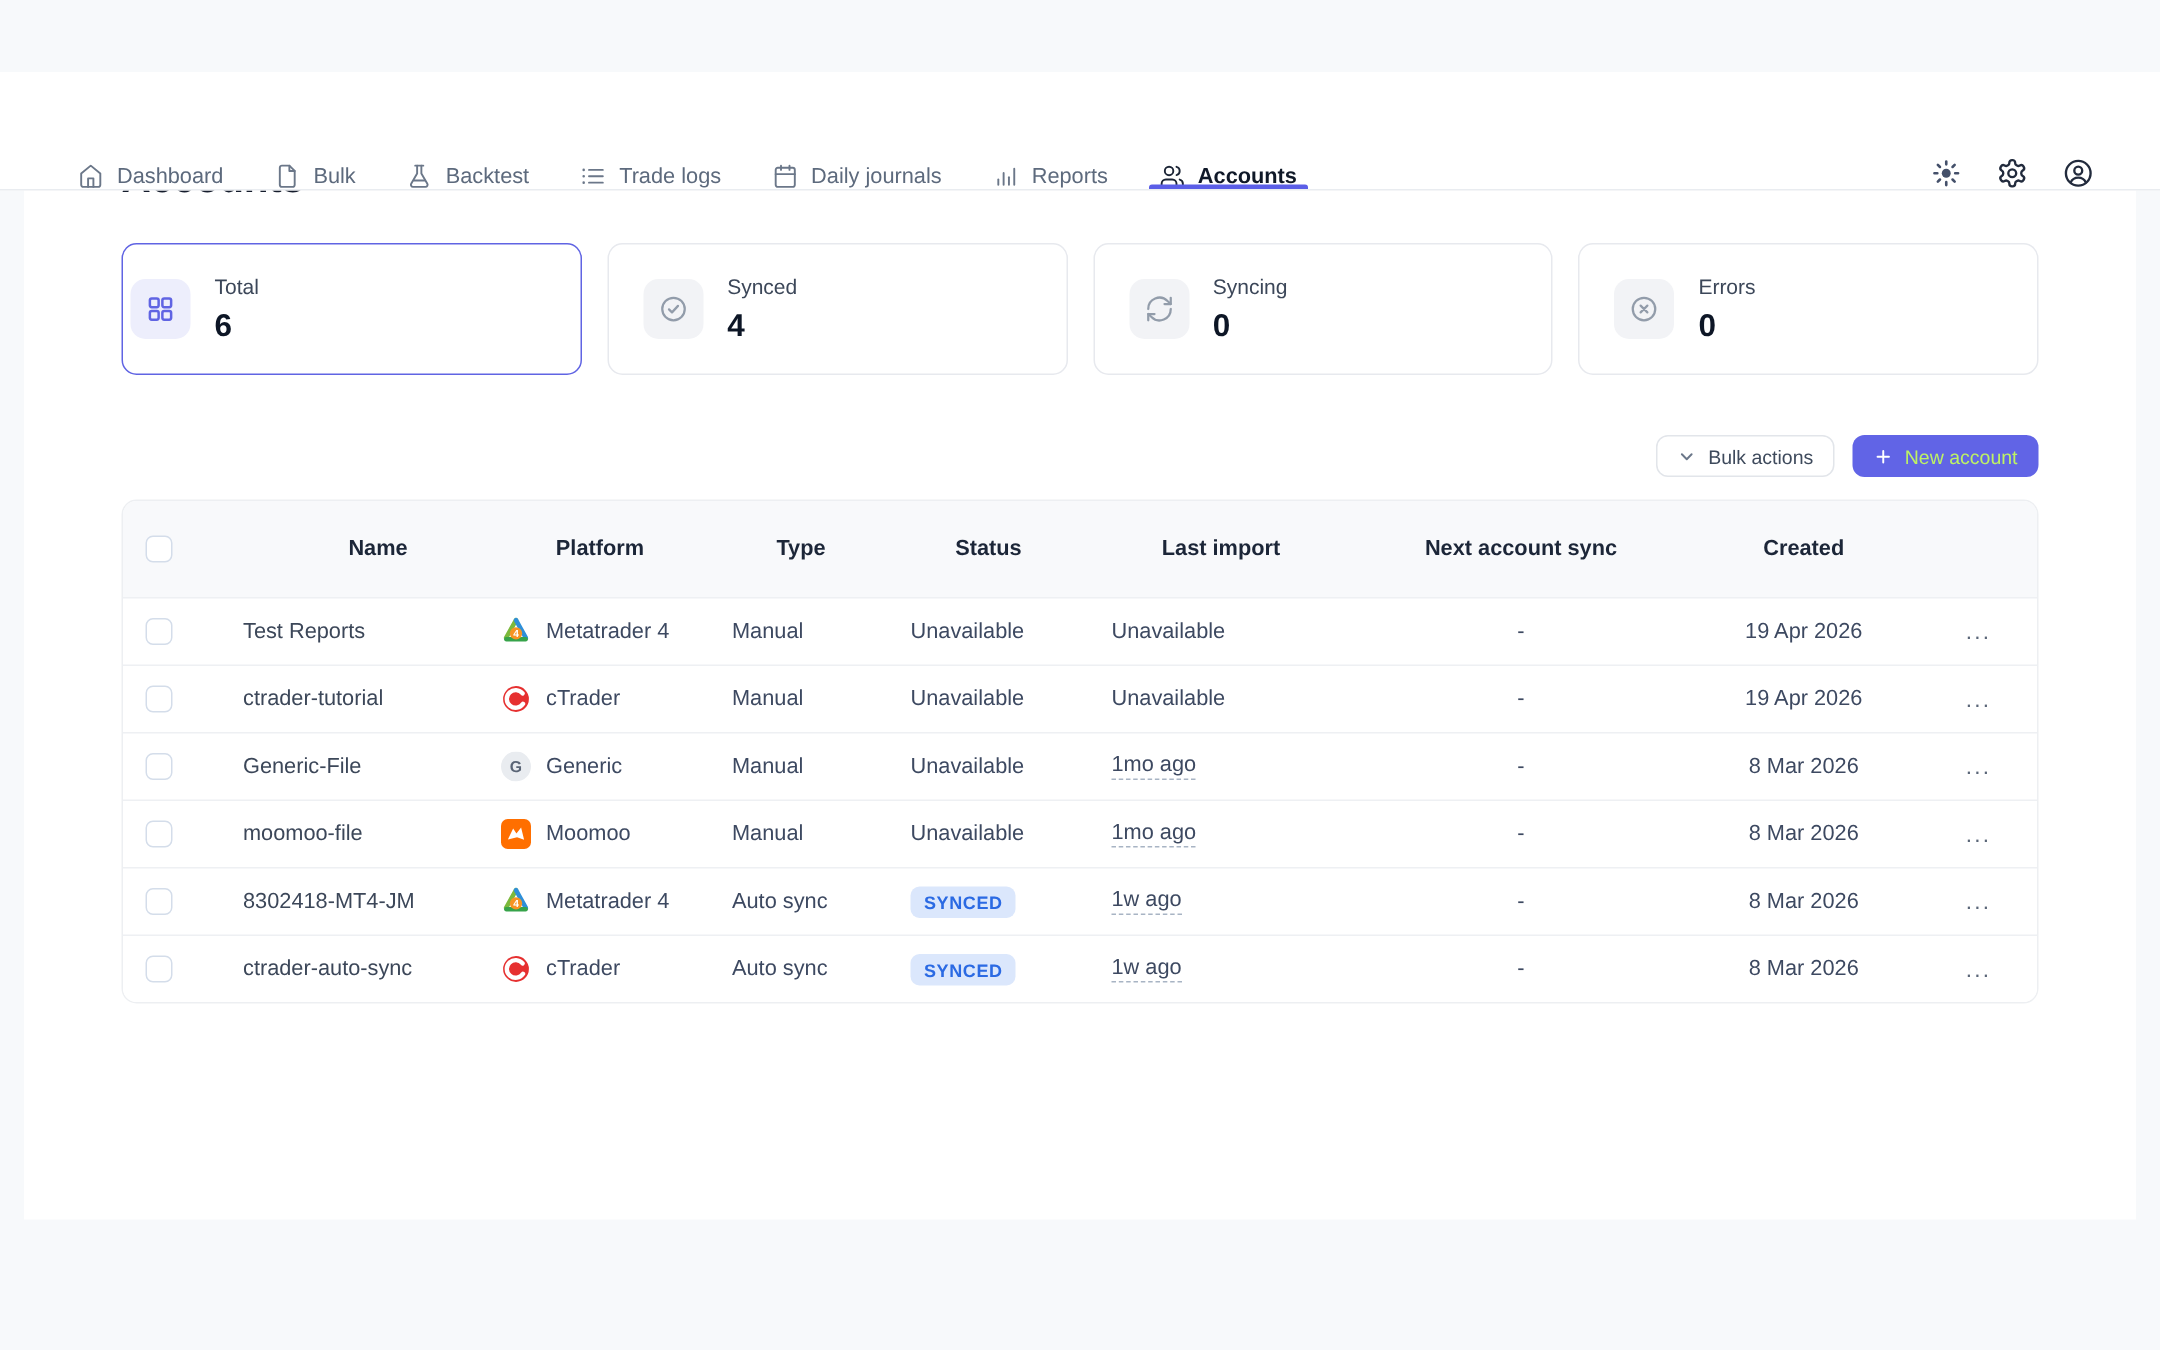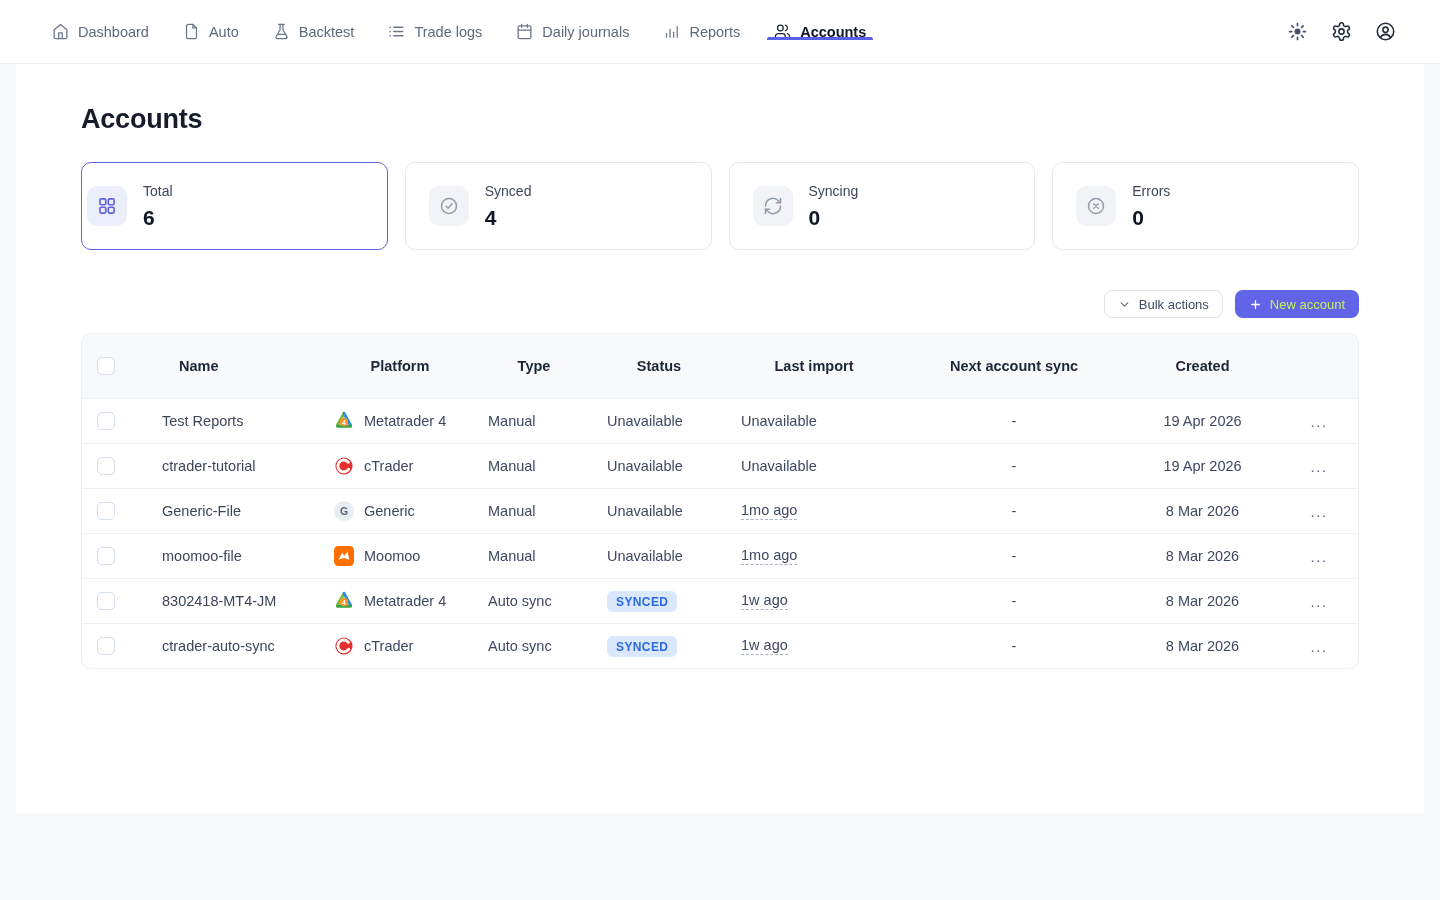--- a/index.html
+++ b/index.html
@@ -9,23 +9,23 @@
     background:#f7f9fb;
     font-family:"Liberation Sans","DejaVu Sans",sans-serif;
     color:#3d4961;
     position:relative;
     overflow:hidden;
   }
   svg { display:block; }
 
   
   .topbar {
-    height:64px; background:#ffffff; border-bottom:1px solid #e9ecf0;
-    display:flex; align-items:center; padding:0 44px 0 52px;
-    position:relative; z-index:2;
+    height:79px; background:#ffffff; border-bottom:1px solid #e9ecf0;
+    display:flex; align-items:flex-end; padding:0 44px 0 52px;
+    position:relative; z-index:2;margin-top:48px;
   }
   .nav { display:flex; gap:34px; align-items:stretch; }
   .nav-item {
     display:flex; gap:9px; align-items:center; color:#5d6a7d;
     font-size:14.5px; cursor:pointer; position:relative;
   }
   .nav-item .nicon { width:17px; height:17px; color:#6b7789; }
   .nav-item.active { color:#0f1828; font-weight:600; }
   .nav-item.active .nicon { color:#1c2536; }
   .tab-indicator {
@@ -73,21 +73,21 @@
   .table {
     margin-top:15px; border:1px solid #edeff2; border-radius:10px;
     overflow:hidden; background:#fff;
     --cols: 48px 195px 150px 118px 132px 178px 222px 155px 1fr;
   }
   .thead {
     display:grid; grid-template-columns:var(--cols); align-items:center;
     height:64px; background:#f8f9fb; font-size:14.5px; font-weight:700; color:#1c2638;
   }
   .th { text-align:center; }
-  .th-name { text-align:left; padding-left:49px; }
+  .th-name { text-align:center; padding-left:49px; }
   .trow {
     display:grid; grid-template-columns:var(--cols); align-items:center;
     height:45px; border-top:1px solid #eef0f3; background:#fff; font-size:14.5px; color:#3d4961;
   }
   .c-cb { display:flex; justify-content:center; }
   .cb {
     width:18px; height:18px; border:1.5px solid #d4ddea; border-radius:5px;
     background:#fff; cursor:pointer;
   }
   .c-name { padding-left:32px; color:#3c4759; }
@@ -122,21 +122,21 @@
       </span>
       <span>Dashboard</span>
     </a>
     <a class="nav-item">
       <span class="nicon">
         <svg viewBox="0 0 24 24" fill="none" stroke="currentColor" stroke-width="1.8" stroke-linecap="round" stroke-linejoin="round">
             <path d="M14 2H7a2 2 0 0 0-2 2v16a2 2 0 0 0 2 2h10a2 2 0 0 0 2-2V7z"></path>
             <path d="M14 2v5h5"></path>
           </svg>
       </span>
-      <span>Auto</span>
+      <span>Bulk</span>
     </a>
     <a class="nav-item">
       <span class="nicon">
         <svg viewBox="0 0 24 24" fill="none" stroke="currentColor" stroke-width="1.8" stroke-linecap="round" stroke-linejoin="round">
             <path d="M10 2v7.5L4.4 19a2 2 0 0 0 1.7 3h11.8a2 2 0 0 0 1.7-3L14 9.5V2"></path>
             <path d="M8.2 2h7.6"></path>
             <path d="M7 16h10"></path>
           </svg>
       </span>
       <span>Backtest</span>

